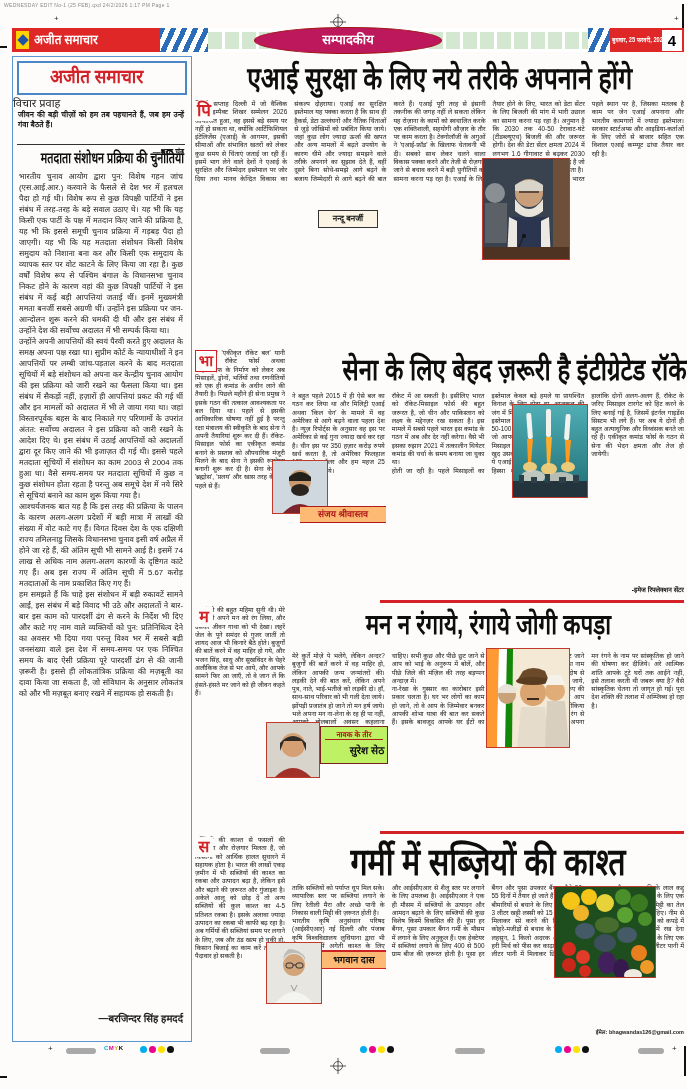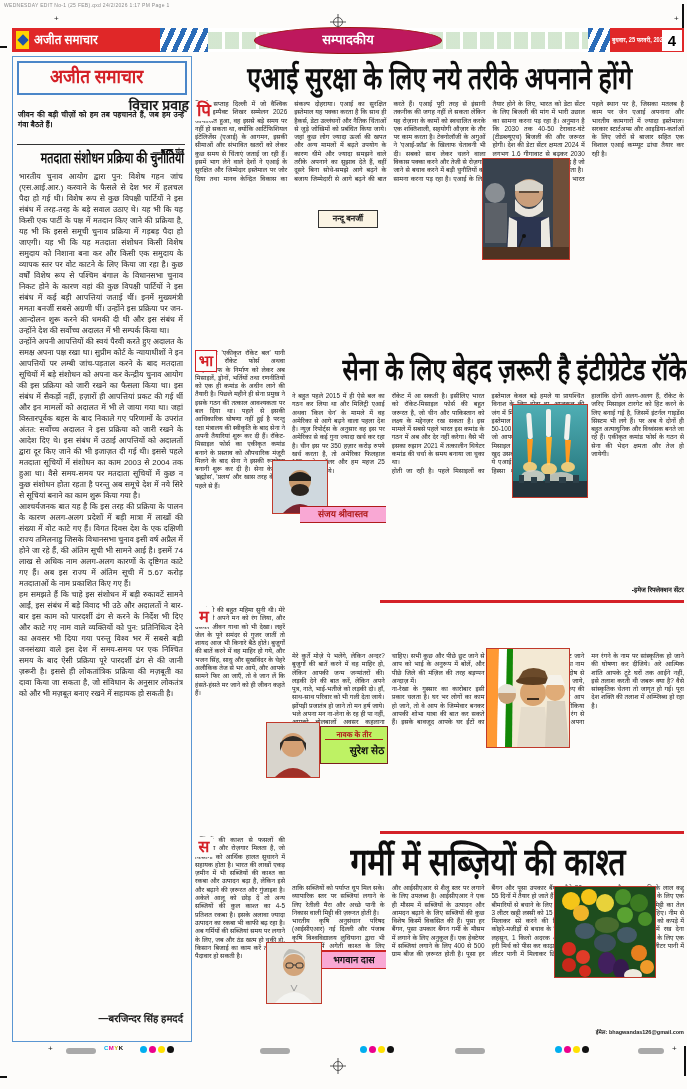--- a/index.html
+++ b/index.html
@@ -31,40 +31,40 @@
         border-radius:50%;text-align:center;color:#fff;font-weight:bold;font-size:13px;line-height:23px;}
   #mh-right{left:598px;width:74px;}
   #mh-date{position:absolute;left:2px;top:0;line-height:24px;color:#fff;font-weight:bold;font-size:6.3px;}
   #page-box{position:absolute;right:2px;top:1.5px;width:20px;height:21px;background:#fff;text-align:center;
             font-weight:bold;font-size:15px;line-height:21px;color:#000;}
 
   
   #edit-box{left:12px;top:56px;width:178px;height:984px;border:1px solid #5a96d2;background:#fdfcfa;}
   #edit-title{position:absolute;left:4px;top:4px;width:166px;height:30px;border:2px solid #4a86c8;
               text-align:center;color:#d42027;font-weight:bold;font-size:19px;line-height:28px;}
-  #edit-sub{position:absolute;left:0;top:38px;width:176px;text-align:right;font-weight:bold;font-size:14px;}
+  #edit-sub{position:absolute;left:0;top:38px;width:176px;text-align:left;font-weight:normal;font-size:11px;}
   #edit-quote{position:absolute;left:5px;top:53px;width:166px;font-size:7.6px;font-weight:bold;line-height:10px;text-align:justify;}
   #edit-qauth{position:absolute;left:5px;top:89px;width:166px;text-align:right;font-weight:bold;font-size:7.6px;}
   #edit-hr{position:absolute;left:4px;top:87px;width:168px;height:1px;background:#333;}
   #edit-head{position:absolute;left:0;top:90px;width:176px;text-align:center;font-weight:900;font-size:15px;color:#0d0d0d;}
   #edit-body{position:absolute;left:6px;top:114px;width:164px;height:836px;font-size:7.8px;line-height:11px;
              text-align:justify;white-space:pre-line;overflow:hidden;}
   #edit-sign{position:absolute;left:6px;top:954px;width:164px;text-align:right;font-weight:bold;font-size:10px;}
 
   
   .headline{font-weight:900;color:#0d0d0d;text-align:center;}
   .bodytxt{font-size:6.4px;line-height:8.3px;text-align:justify;white-space:pre-line;overflow:hidden;color:#222;}
   .cols5{column-count:5;column-gap:7px;}
   .cols4{column-count:4;column-gap:7px;}
   .dropcap{color:#d42027;font-weight:900;background:#fdfcfa;text-align:center;}
   .byline-box{background:#fbf4e4;border:1px solid #333;text-align:center;font-weight:bold;color:#111;}
   .photo-frame{border:1.5px solid #c0392b;background:#ccc;}
   .red-rule{background:#d42027;height:2.5px;}
   .attrib{font-weight:bold;font-size:6.5px;text-align:right;color:#111;}
-  .namebox-red{color:#b01b1b;font-weight:bold;text-align:center;background:#f9a8d4;}
+  .namebox-red{color:#b01b1b;font-weight:bold;text-align:center;background:#fdba74;}
 
   
   .graybar{position:absolute;height:6px;background:#a9a9a9;border-radius:3px;}
   .dotrow{position:absolute;display:flex;gap:2px;}
   .dot{width:7px;height:7px;border-radius:50%;}
   .d-c{background:#00aeef;} .d-m{background:#ec008c;} .d-y{background:#ffe000;} .d-k{background:#111;}
   .cmyk-letters{position:absolute;font-size:6px;font-weight:bold;letter-spacing:.5px;}
 </style>
 </head>
 <body>
@@ -187,20 +187,23 @@
     <path d="M16 16 Q27 6 38 16 L38 20 L16 20 Z" fill="#23201b"></path>
     <ellipse cx="27" cy="29" rx="9" ry="6" fill="#2b241e"></ellipse>
     <path d="M10 52 Q27 34 44 52 Z" fill="#7a2430"></path>
   </svg>
   <div class="abs namebox-red" style="left:300px;top:506px;width:86px;height:15px;font-size:9px;line-height:14px;border-top:1.5px solid #b01b1b;border-bottom:1.5px solid #b01b1b;">संजय श्रीवास्तव</div>
   <div class="abs attrib" style="left:556px;top:585px;width:128px;">-इमेज रिफ्लेक्शन सेंटर</div>
   <div class="abs red-rule" style="left:380px;top:600px;width:304px;"></div>
 
   <div class="abs bodytxt" style="left:195px;top:606px;width:90px;height:226px;">मन रंगने की बहुत महिमा सुनी थी। मेरे भक्तों ने अपने मन को रंग लिया, और उसकी जीवन गाथा को भी देखा। लहरें जेल के पूने समंदर से गुजर जातीं तो शायद आज भी किनारे बैठे होते। बुजुर्गों की बातें करने में वह माहिर हो गये, और भजन सिंह, साधु और सुखविंदर के चेहरे अलौकिक तेज से भर आये, और आपके सामने फिर आ जाएँ, तो वे जान लें कि हंसते-हंसते मर जाने को ही जीवन कहते हैं।</div>
   <div class="abs dropcap" style="left:195px;top:607px;width:18px;height:20px;font-size:16px;line-height:19px;">म</div>
+  <div class="abs headline" style="left:292px;top:604px;width:392px;font-size:28px;">
+    <span class="cx">मन न रंगाये, रंगाये जोगी कपड़ा</span>
+  </div>
   <div class="abs bodytxt cols4" style="left:292px;top:652px;width:392px;height:178px;">मेरे कुर्ते मोज़े पे भलेंगे, लेकिन अन्दर? बुजुर्गों की बातें करने में वह माहिर हो, लेकिन आपकी जन्म जन्मांतरों की। लड़की देने की बात करें, लेकिन अपने पुत्र, नाते, भाई-भतीजे को लड़की दो। हाँ, साथ-साथ परिवार को भी गली देता जाये।
 झोंपड़ी प्रजातंत्र हो जाने तो मन हर्ष जाये। भले अपना मन ना-लेना के रह ही पा नहीं, आपको बोलबालों अवसर कहलाना चाहिए। सभी कुछ और पीछे छूट जाने से आप को भाई के अनुरूप में बोलें, और पीछे जिले की मंज़िल की तरह बड़प्पन अन्दाज़ में।
 ना-रेखा के गुस्सार का कारोबार इसी प्रकार चलता है। घर भर लोगों का काम हो जाने, तो वे आप के जिम्मेवार बनकर आपकी शोभा यात्रा की बात कर सकते हैं। इसके बावजूद आपके घर ईंटों का ढांचा पड़ जाने, एच.आई.आर. कट जाने तो आप इसे टकनीकी कार्यवाही का नाम दे सकते हैं। मतीहें मुरादे, ममता दोष से अछूता न हो, आपको समता मिल जाये, तो बस यही तो मुक्ति प्रसंग है। गेरुए की गरिमा तो मिटती गई होगी। अब आप अपने आपको विधायिनी की टकनीकिया शरीफ कह सकते हैं। शहादत के रंग से अपना कपड़ा रंग लो लेकिन, और अपना मन रंगने के नाम पर सांस्कृतिक हो जाने की घोषणा कर दीजिये। अरे आत्मिक शांति आपके टूटे घरों तक आईने नहीं, इसे तलाश करती थी जबरू क्या है? वैसे सांस्कृतिक चेतना तो जागृत हो गई। पूरा देश शक्ति की तलाश में अम्प्लिब्ध हो रहा है।</div>
 
   <svg class="abs photo-frame" style="left:486px;top:648px;" width="82" height="98">
     <rect width="82" height="98" fill="#f3e9d4"></rect>
     <path d="M0 0 L12 0 L10 98 L0 98 Z" fill="#ff9933"></path>
     <path d="M12 0 L20 0 L18 98 L10 98 Z" fill="#ffffff"></path>
     <path d="M20 0 L26 0 L25 98 L18 98 Z" fill="#138808"></path>
     <circle cx="20" cy="46" r="9" fill="#caa27a"></circle>

